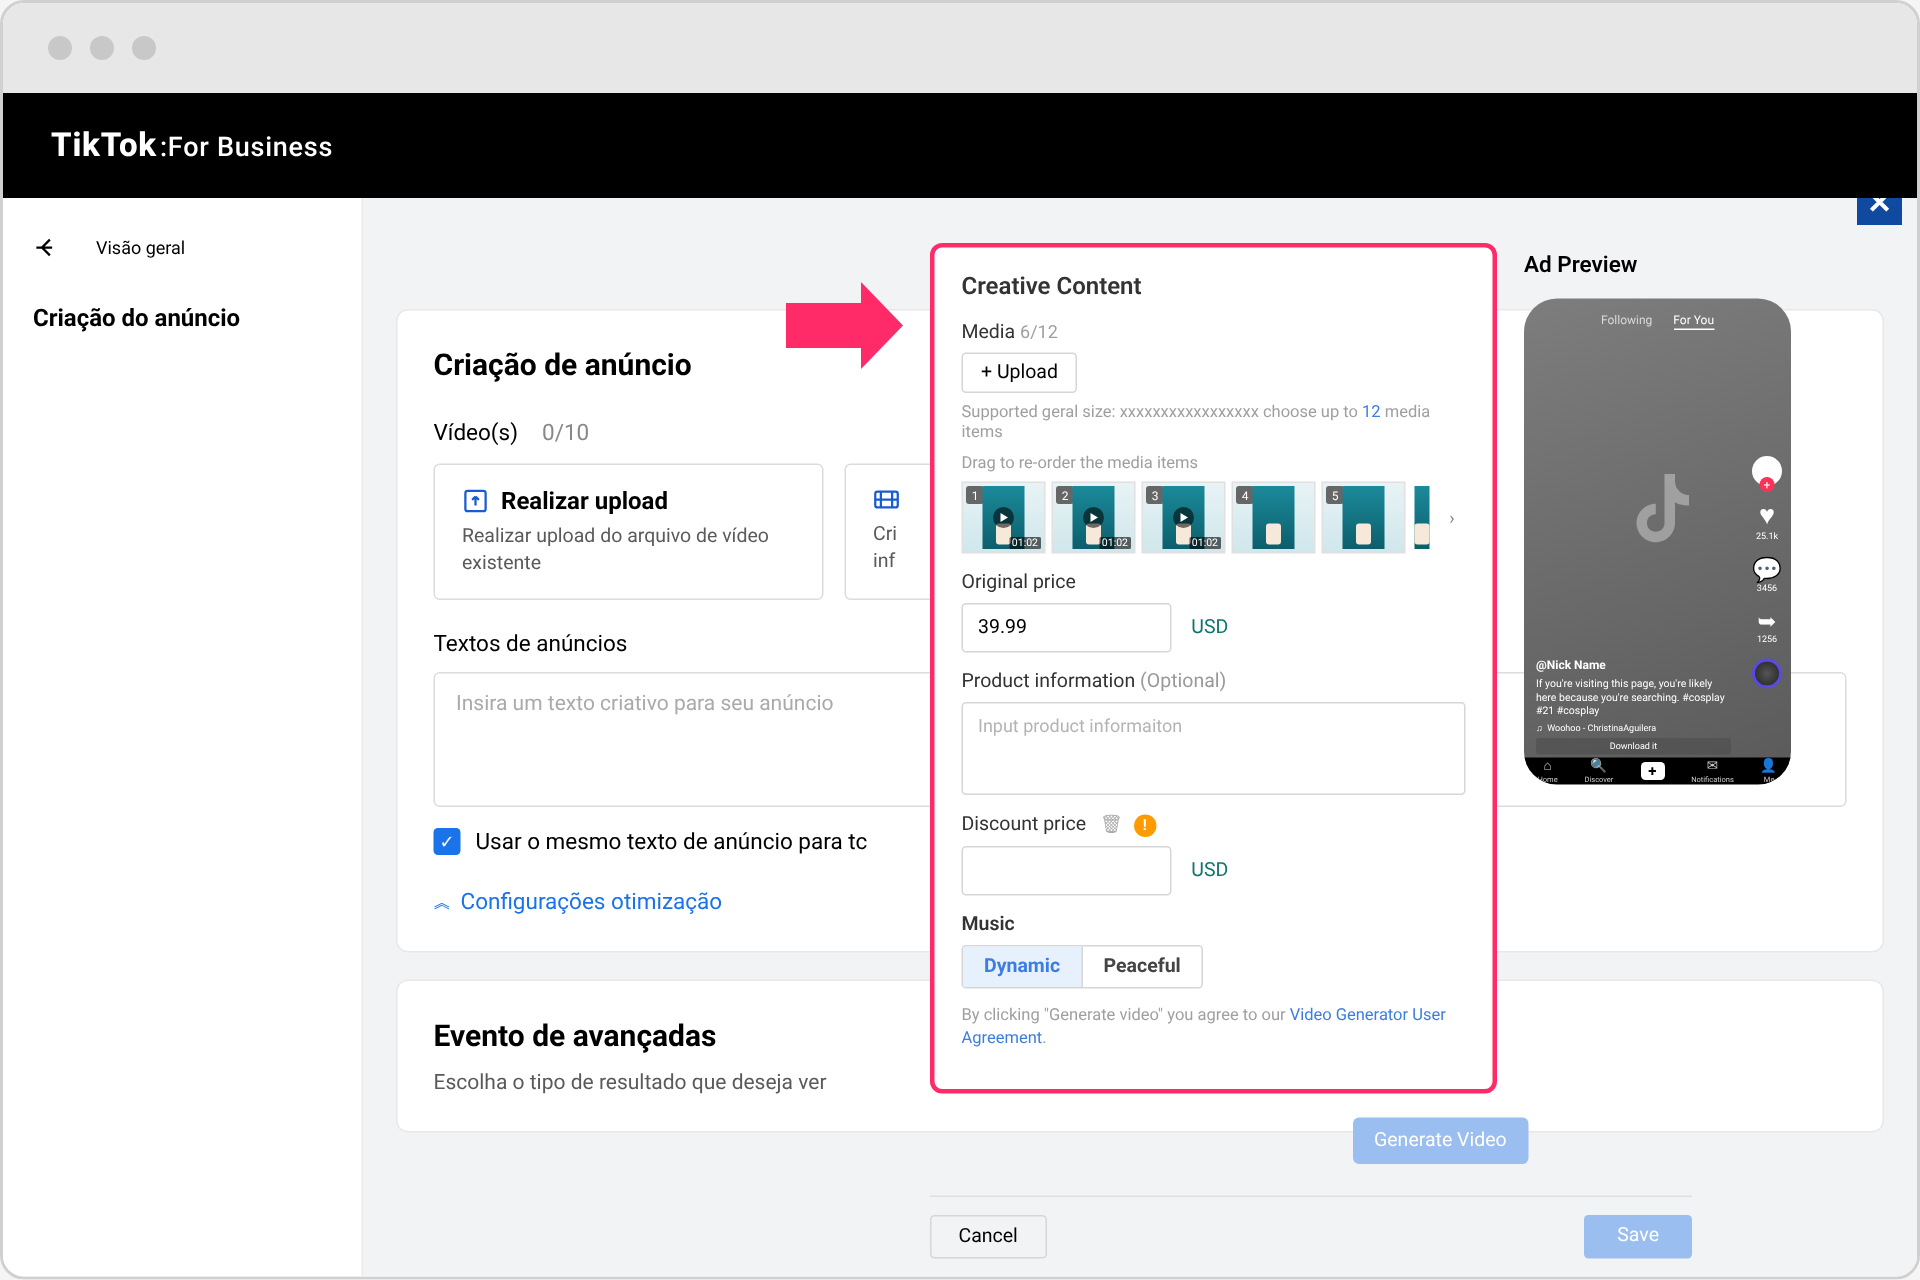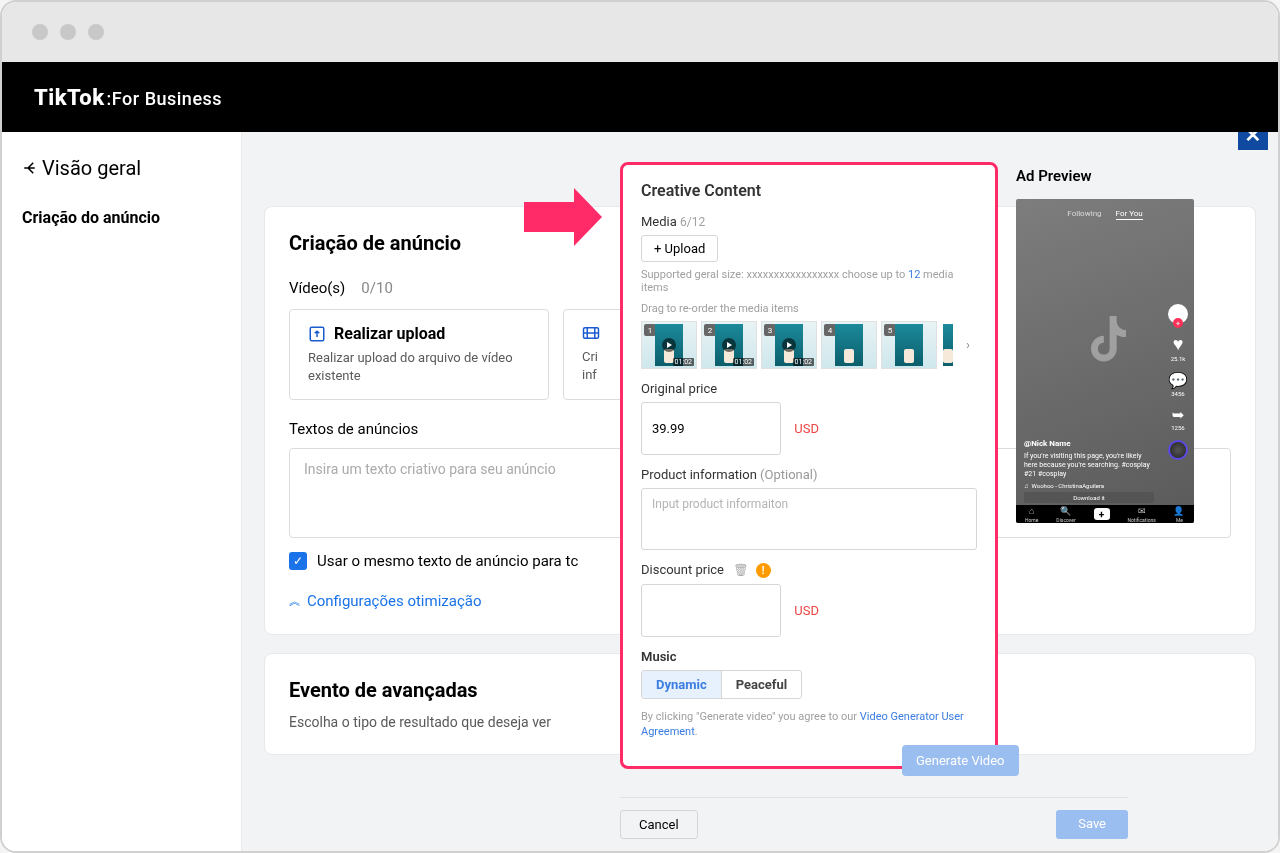--- a/index.html
+++ b/index.html
@@ -10,21 +10,21 @@
   .browser-top { height: 60px; background: #e7e7e7; display: flex; align-items: center; padding-left: 30px; gap: 12px; }
   .dot { width: 16px; height: 16px; border-radius: 50%; background: #c8c8c8; }
 
   .black-bar { background: #000; height: 70px; display: flex; align-items: center; padding-left: 32px; color: #fff; }
   .logo { font-weight: 800; font-size: 22px; letter-spacing: 0.5px; }
   .logo .thin { font-weight: 500; font-size: 18px; margin-left: 2px; }
 
   .app-body { display: flex; height: calc(100% - 130px); background: #fff; position: relative; }
 
   .left-rail { width: 240px; padding: 24px 20px; border-right: 1px solid #eaeaea; }
-  .back-row { display: flex; align-items: center; gap: 2px; margin-bottom: 28px; font-size: 20px; }
+  .back-row { display: flex; align-items: center; gap: 24px; margin-bottom: 28px; font-size: 12px; }
   .back-row svg { width: 18px; height: 18px; }
   .side-item-active { font-weight: 700; font-size: 16px; }
 
   .center-col { flex: 1; background: #f2f3f5; padding: 0 0 20px 0; overflow: hidden; position: relative; }
 
   .gray-box-top { height: 56px; background: #f2f3f5; margin: 0 22px 18px 22px; border-radius: 6px; position: relative; }
   .close-top { position: absolute; right: -12px; top: -12px; width: 30px; height: 30px; background: #0f4aa0; color: #fff; display: flex; align-items: center; justify-content: center; font-size: 20px; font-weight: bold; }
 
   .panel { background: #fff; border: 1px solid #e8e8e8; border-radius: 8px; margin: 0 22px 18px 22px; padding: 24px; }
   .panel h2 { font-size: 20px; font-weight: 700; margin-bottom: 24px; }
@@ -66,22 +66,22 @@
   .thumbs { display: flex; gap: 4px; position: relative; align-items: center; }
   .thumb { width: 56px; height: 48px; position: relative; border: 1px solid #e0e0e0; display:flex; align-items:center; justify-content:center; background: linear-gradient(180deg,#e8f3f5,#cfe7ec); }
   .thumb .inner { width: 28px; height: 42px; background: linear-gradient(180deg,#1b8a9a,#0c5e6c); position:relative; }
   .thumb .inner::after { content:''; position:absolute; bottom:3px; left:50%; transform:translateX(-50%); width:10px; height:14px; background:#f6e9d9; border-radius:2px; }
   .thumb .badge-num { position:absolute; top:2px; left:2px; width:12px; height:12px; background:#666; color:#fff; font-size:8px; display:flex; align-items:center; justify-content:center; border-radius:2px; }
   .thumb .play { position:absolute; top:50%; left:50%; transform:translate(-50%,-50%); width:14px; height:14px; background:rgba(0,0,0,0.55); border-radius:50%; display:flex; align-items:center; justify-content:center; }
   .thumb .play::after { content:''; border-left:5px solid #fff; border-top:3px solid transparent; border-bottom:3px solid transparent; margin-left:1px;}
   .thumb .dur { position:absolute; bottom:2px; right:2px; background:rgba(0,0,0,0.6); color:#fff; font-size:7px; padding:0 2px; border-radius:1px; }
   .thumbs .chev-r { width:14px; height:14px; display:flex; align-items:center; justify-content:center; font-size:12px; color:#888; margin-left:2px;}
 
-  .form-input { border: 1px solid #d6d6d6; border-radius: 3px; padding: 18px 10px; font-size: 13px; width: 140px; display:inline-block; }
-  .currency { margin-left: 10px; font-size: 13px; color: #ef4444; }
+  .form-input { border: 1px solid #d6d6d6; border-radius: 3px; padding: 8px 10px; font-size: 13px; width: 140px; display:inline-block; }
+  .currency { margin-left: 10px; font-size: 13px; color: #0f766e; }
   .trash { color:#a8a8a8; margin-left:6px; font-size:12px; }
   .warn { display:inline-flex; width:15px; height:15px; border-radius:50%; background:#ff9b00; color:#fff; align-items:center; justify-content:center; font-size:10px; font-weight:bold; margin-left:4px;}
   .opt-tag { color:#999; font-weight:400; }
 
   .textarea-sm { border:1px solid #d6d6d6; width:100%; height:62px; border-radius:3px; padding:8px 10px; font-size:12px; color:#b4b4b4; }
 
   .music-tabs { display:flex; border:1px solid #d6d6d6; border-radius:3px; width: fit-content; overflow:hidden;font-weight:bold; }
   .music-tab { padding:6px 14px; font-size:13px; }
   .music-tab.active { background:#e7f0fd; color:#3b7de0; border-right:1px solid #d6d6d6;}
   .music-tab.inactive { color:#444; }
@@ -91,21 +91,21 @@
 
   .genvideo-btn { position:absolute; left: 900px; top: 743px; background:#9bbef0; color:#fff; border-radius:4px; padding:8px 14px; font-size:13px; z-index:40; }
 
   .bottom-bar { position:absolute; left:618px; top:795px; width:508px; border-top:1px solid #e0e0e0; padding-top:12px; display:flex; justify-content:space-between; z-index:40; }
   .btn-cancel { border:1px solid #d6d6d6; padding:6px 18px; border-radius:3px; font-size:13px; }
   .btn-save { background:#9bbef0; color:#fff; padding:6px 22px; border-radius:3px; font-size:13px; }
 
   
   .ad-preview-wrap { position:absolute; left: 1014px; top: 165px; z-index: 40; }
   .ap-title { font-size: 15px; font-weight: 600; margin-bottom: 14px; }
-  .phone { width: 178px; height: 324px; border-radius: 2px; background: linear-gradient(160deg,#7d7d7d,#5a5a5a); position:relative; overflow:hidden; color:#fff; font-size:8px; }
+  .phone { width: 178px; height: 324px; border-radius: 22px; background: linear-gradient(160deg,#7d7d7d,#5a5a5a); position:relative; overflow:hidden; color:#fff; font-size:8px; }
   .phone .feed-tabs { position:absolute; top:10px; width:100%; text-align:center; }
   .phone .feed-tabs span { margin:0 6px; opacity:0.7; }
   .phone .feed-tabs .active { opacity:1; border-bottom:1px solid #fff; padding-bottom:1px;}
 
   .phone .tt-logo { position:absolute; top:110px; left:50%; transform:translateX(-50%); opacity:0.35; }
   .phone .tt-logo svg { width:56px; height:56px; fill:#fff;}
 
   .phone .right-icons { position:absolute; right:6px; top:105px; display:flex; flex-direction:column; align-items:center; gap:9px; }
   .ri { display:flex; flex-direction:column; align-items:center; font-size:6px; }
   .ri .circ { width:20px; height:20px; border-radius:50%; background:#fff; display:flex; align-items:center; justify-content:center; color:#333; font-size:11px;}

